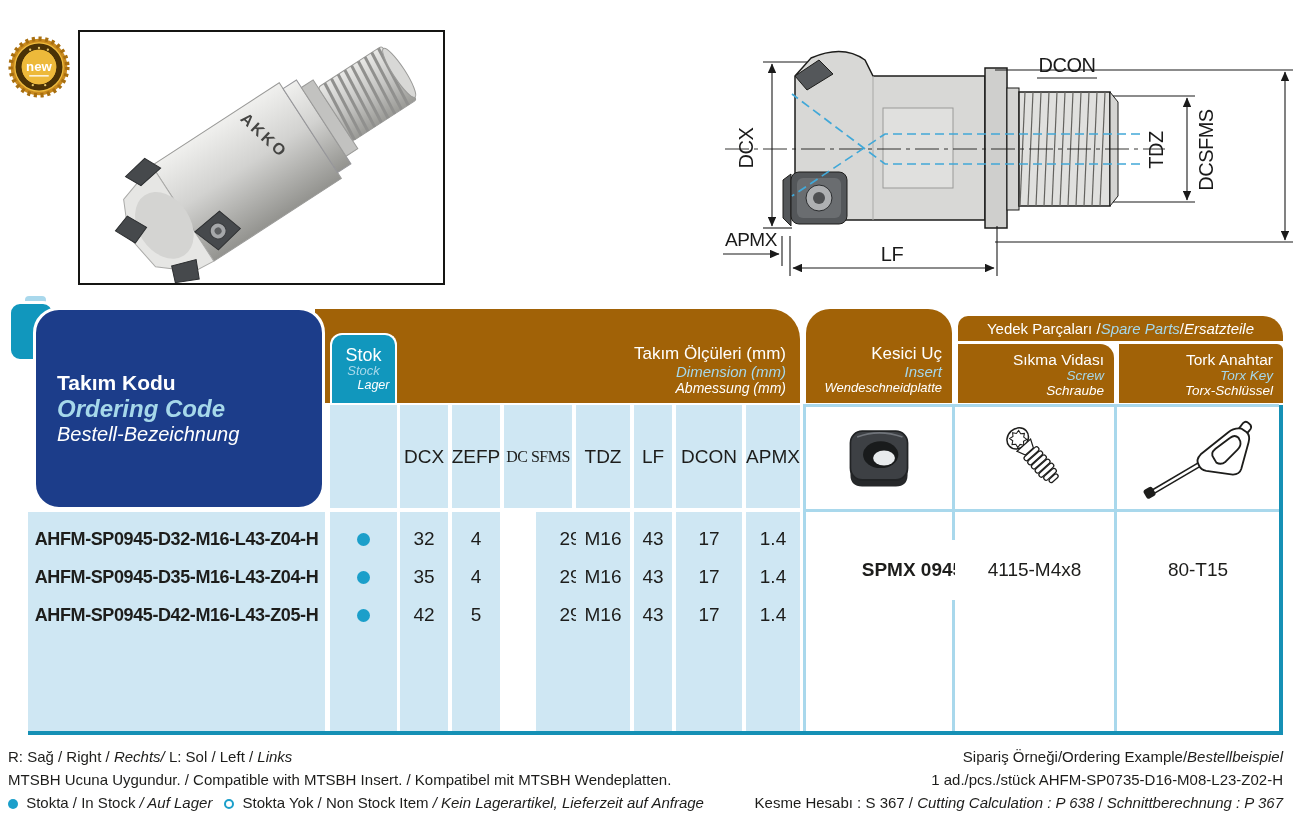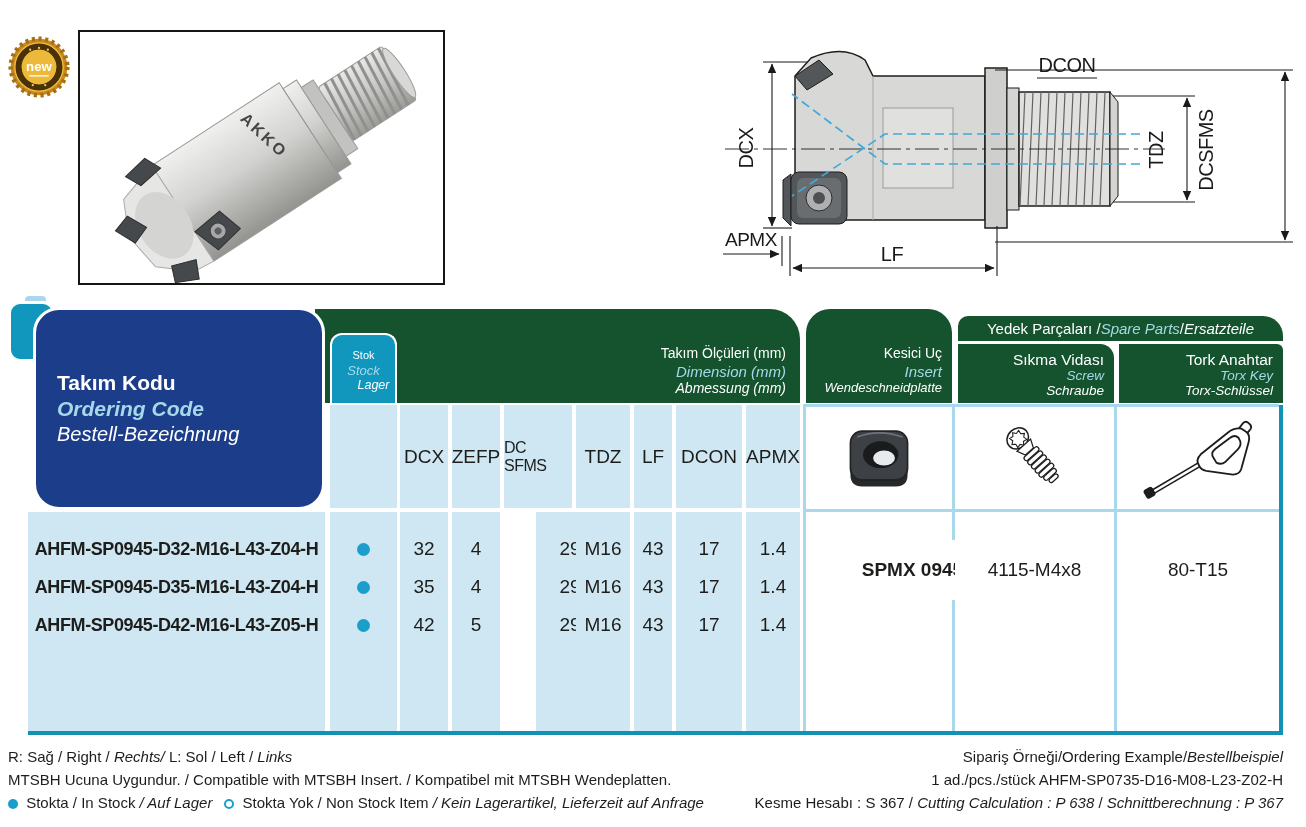--- a/index.html
+++ b/index.html
@@ -1,61 +1,61 @@
 <!DOCTYPE html>
 <html><head>
 <meta charset="utf-8">
 <style>
   html,body{margin:0;padding:0;background:#fff;}
   #app{position:relative;width:1306px;height:827px;background:#fff;overflow:hidden;
        font-family:"Liberation Sans","DejaVu Sans",sans-serif;color:#1d1d1b;}
   .abs{position:absolute;}
-  .cyan{background:#14532d;}
+  .cyan{background:#a16207;}
   
   .badge{left:8px;top:36px;width:62px;height:62px;text-align:right;}
   .photo{left:78px;top:30px;width:367px;height:255px;border:2px solid #151513;box-sizing:border-box;
          background:#fff;display:flex;align-items:center;justify-content:center;}
   .diagram{left:695px;top:30px;width:610px;height:250px;}
   
   .hdr-dim{left:315px;top:309px;width:485px;height:94px;border-radius:0 30px 0 0;z-index:1;
            display:flex;flex-direction:column;justify-content:flex-end;align-items:flex-end;
            padding:0 14px 7px 0;box-sizing:border-box;}
-  .h-tr{color:#fff;font-size:14px;line-height:19px;}
+  .h-tr{color:#fff;font-size:17px;line-height:19px;}
   .h-en{color:#a6d8ea;font-style:italic;font-size:15px;line-height:17px;}
   .h-de{color:#fff;font-style:italic;font-size:14px;line-height:16px;margin-left:20px;}
   .hdr-stok{left:330px;top:333px;width:67px;height:70px;background:#1197bd;border:2px solid #fff;border-bottom:none;
             border-radius:12px 12px 0 0;display:flex;flex-direction:column;justify-content:center;align-items:center;
             box-sizing:border-box;z-index:2;text-align:center;}
-  .hdr-stok .h-tr{font-size:11px;line-height:16px}
+  .hdr-stok .h-tr{font-size:18px;line-height:16px}
   .hdr-stok .h-en{font-size:13px;line-height:15px}
   .hdr-stok .h-de{font-size:12.5px;line-height:14px}
   .hdr-kesici{left:806px;top:309px;width:146px;height:94px;border-radius:24px 24px 0 0;
               display:flex;flex-direction:column;justify-content:flex-end;align-items:flex-end;
               padding:12px 10px 7px 0;box-sizing:border-box;}
   .hdr-kesici .h-de{font-size:13px}
   .hdr-yedek{left:958px;top:316px;width:325px;height:25px;border-radius:10px 20px 0 0;
              display:flex;align-items:center;justify-content:center;font-size:15px;color:#fff;}
   .hdr-sub{top:344px;height:59px;display:flex;flex-direction:column;justify-content:flex-end;align-items:flex-end;
            padding:0 10px 5px 0;box-sizing:border-box;}
   .hdr-screw{left:958px;width:156px;border-radius:0 14px 0 0;}
   .hdr-torx{left:1119px;width:164px;border-radius:0 6px 0 0;}
   .hdr-sub .h-tr{font-size:15.5px;line-height:17px}
   .hdr-sub .h-en{font-size:13.5px;line-height:15px}
   .hdr-sub .h-de{font-size:13.5px;line-height:15px}
   .bluebox{left:33px;top:307px;width:292px;height:203px;background:#1c3d8a;border:3px solid #fff;border-radius:26px;
            box-sizing:border-box;display:flex;flex-direction:column;justify-content:center;padding-left:21px;z-index:3;}
   .bb-tr{font-weight:bold;font-size:21px;color:#fff;line-height:26px;}
-  .bb-en{font-weight:bold;font-style:italic;font-size:21px;color:#a6d8ea;line-height:26px;}
+  .bb-en{font-weight:bold;font-style:italic;font-size:24px;color:#a6d8ea;line-height:26px;}
   .bb-de{font-style:italic;font-size:20px;color:#fff;line-height:25px;}
   .clip-tab{left:22px;top:293px;width:27px;height:27px;background:#a9d8ec;border:3px solid #fff;border-radius:7px;box-sizing:border-box;z-index:2;}
   .clip-body{left:8px;top:301px;width:47px;height:61px;background:#1197bd;border:3px solid #fff;border-radius:12px;box-sizing:border-box;z-index:2;}
   
   .chead{top:405px;height:103px;background:#cfe7f3;display:flex;align-items:center;justify-content:center;font-size:19px;}
   .chead.small{font-size:16px;letter-spacing:-0.5px;}
-  .bcol{top:512px;height:219px;background:#cfe7f3;padding-top:18px;box-sizing:border-box;}
+  .bcol{top:512px;height:219px;background:#cfe7f3;padding-top:8px;box-sizing:border-box;}
   .bcell{height:38px;display:flex;align-items:center;justify-content:center;font-size:19px;}
   .bcell.codetxt{font-weight:bold;font-size:18px;letter-spacing:-0.4px;}
   .dot{width:13px;height:13px;border-radius:50%;background:#1b9fca;}
   
   .sepv{width:3px;background:#a9d8ec;}
   .seph{height:3px;background:#a9d8ec;}
   .tealv{left:1279px;top:405px;width:4px;height:330px;background:#1590b5;}
   .tealh{left:28px;top:731px;width:1255px;height:4px;background:#1590b5;}
   .imgcell{top:407px;height:101px;display:flex;align-items:center;justify-content:center;background:#fff;}
   .valcell{top:540px;height:60px;display:flex;align-items:center;justify-content:center;font-size:19px;background:#fff;}
@@ -253,21 +253,21 @@
 
   <div class="abs cyan hdr-sub hdr-torx">
     <div class="h-tr">Tork Anahtar</div>
     <div class="h-en">Torx Key</div>
     <div class="h-de">Torx-Schlüssel</div>
   </div>
 
   <div class="abs chead" style="left:330px;width:67px;"></div>
   <div class="abs chead" style="left:400px;width:48px;">DCX</div>
   <div class="abs chead" style="left:452px;width:48px;">ZEFP</div>
-  <div class="abs chead small" style="left:504px;width:68px;">DC SFMS</div>
+  <div class="abs chead small" style="left:504px;width:68px;font-family:Liberation Serif, serif;">DC SFMS</div>
   <div class="abs chead" style="left:576px;width:54px;">TDZ</div>
   <div class="abs chead" style="left:634px;width:38px;">LF</div>
   <div class="abs chead" style="left:676px;width:66px;">DCON</div>
   <div class="abs chead" style="left:746px;width:54px;">APMX</div>
 
   <div class="abs seph" style="left:803px;top:404px;width:476px;"></div>
   <div class="abs seph" style="left:803px;top:509px;width:476px;"></div>
   <div class="abs sepv" style="left:803px;top:404px;height:327px;"></div>
   <div class="abs sepv" style="left:952px;top:404px;height:327px;"></div>
   <div class="abs sepv" style="left:1114px;top:404px;height:327px;"></div>

